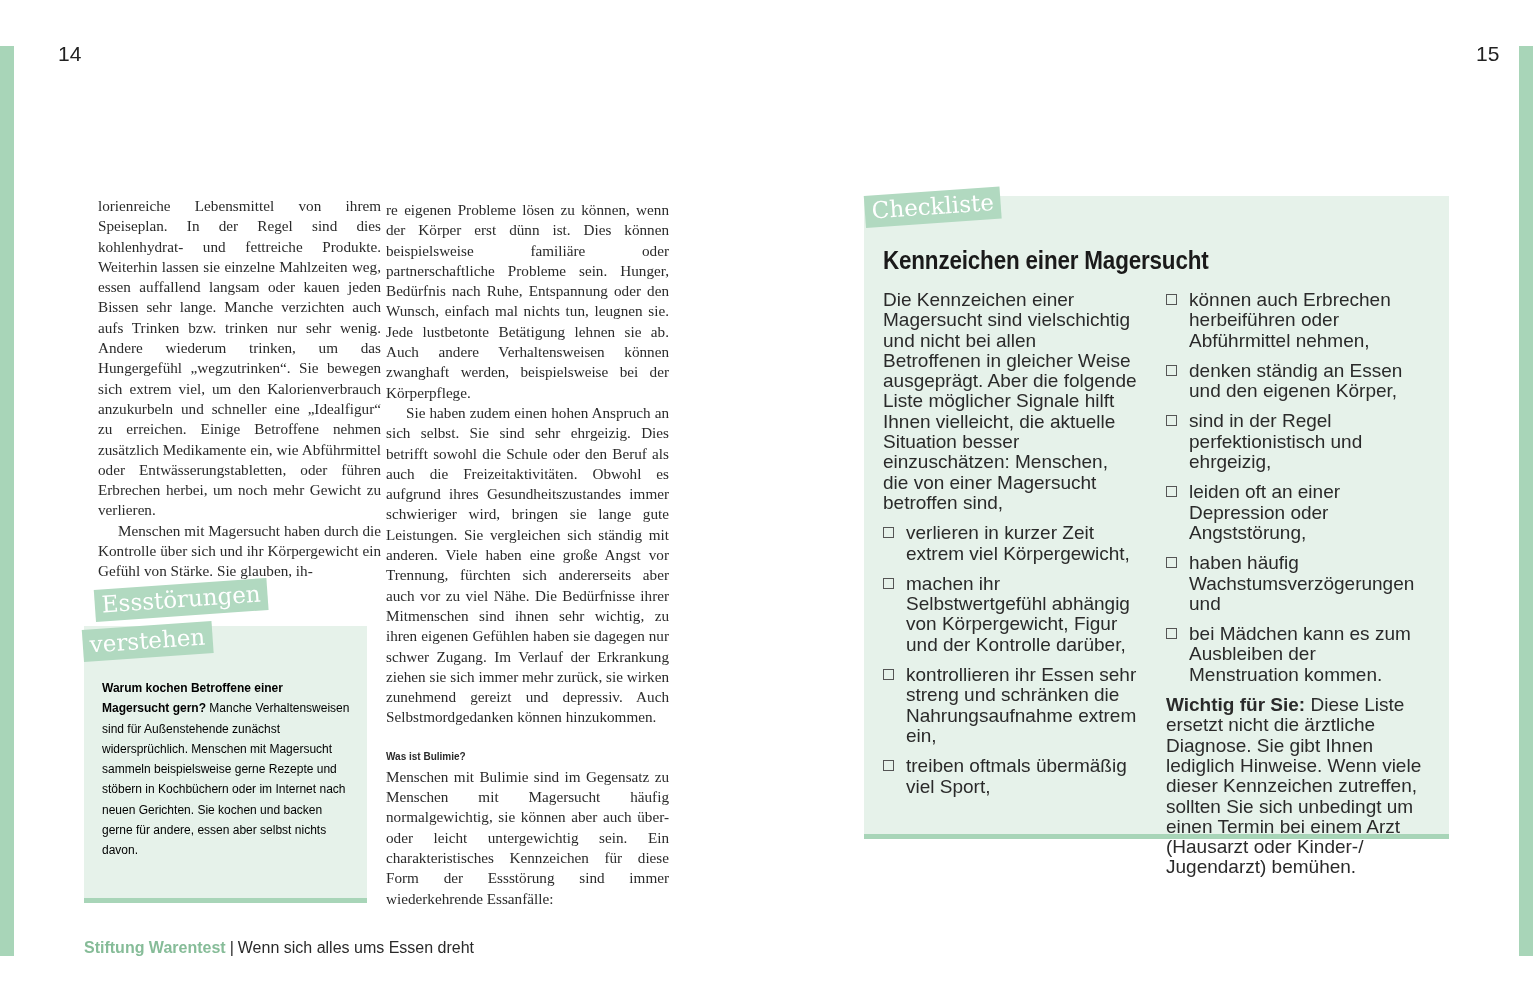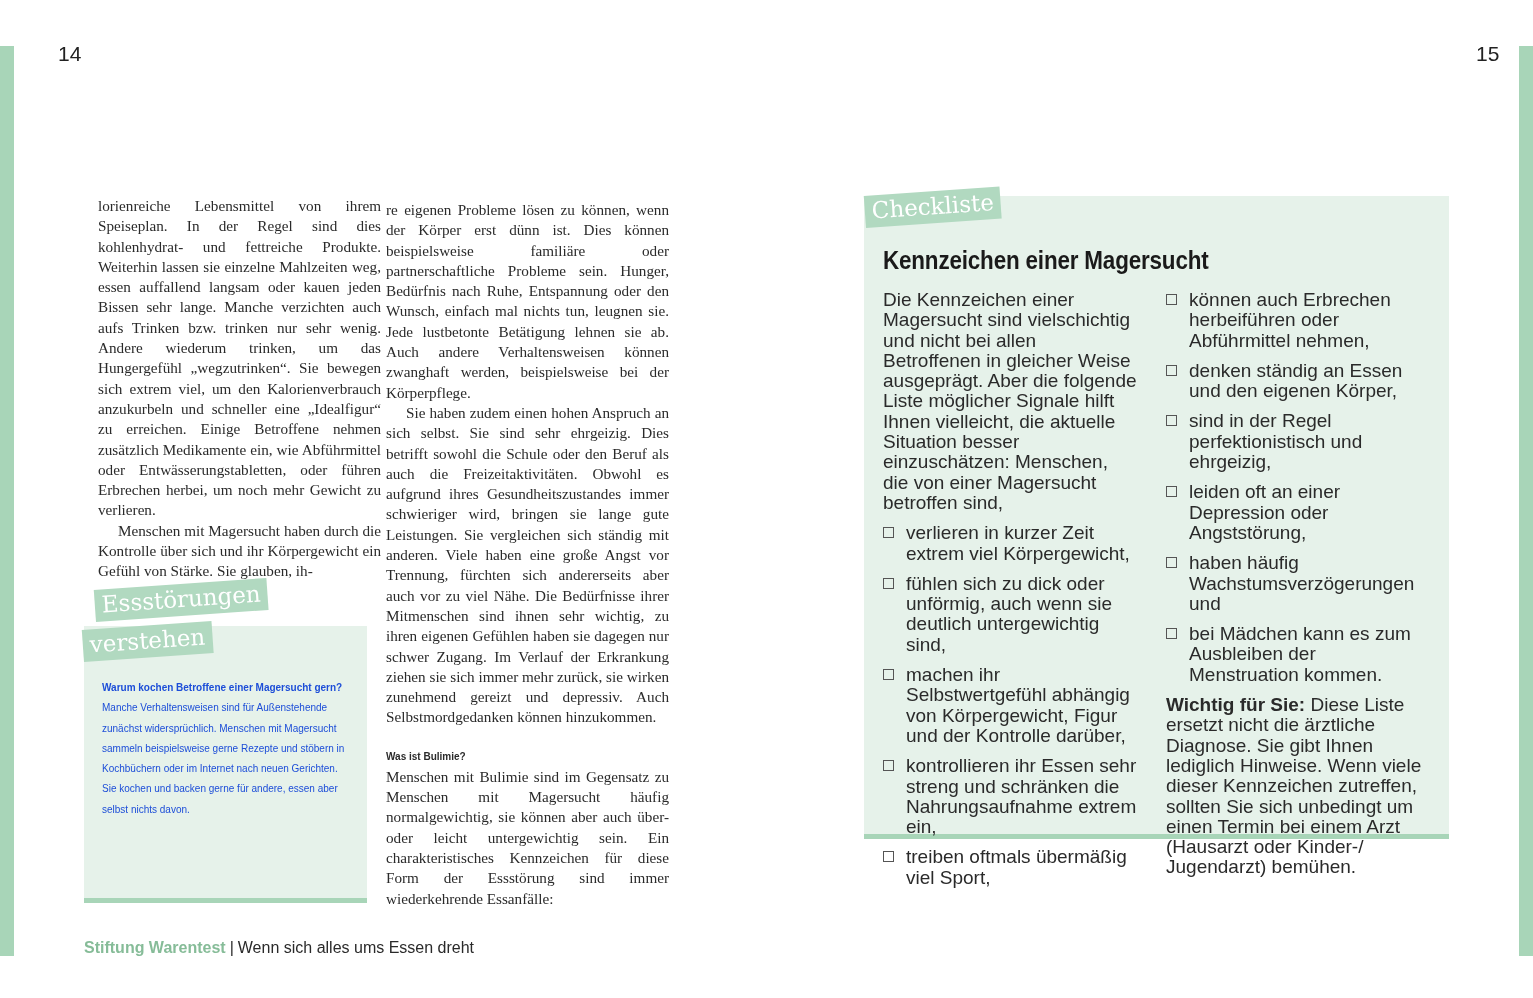--- a/index.html
+++ b/index.html
@@ -20,21 +20,21 @@
   .col p.indent { text-indent: 20px; }
   .col1 { left: 84px; top: 196px; width: 283px; margin-left: 14px; }
   .col2 { left: 386px; top: 200px; width: 283px; }
   .sub-heading { font-family: "Liberation Sans", sans-serif; font-weight: bold; font-size: 10px; margin-top: 18px !important; line-height: 21px; }
 
   
   .ev-box { position: absolute; left: 84px; top: 626px; width: 283px; height: 272px; background: #e6f2ea; border-bottom: 5px solid #a8d5b8; }
   .tag { position: absolute; background: #b1d9c0; color: #ffffff; font-family: "DejaVu Serif", serif; font-size: 23px; padding: 2px 7px 4px 7px; transform: rotate(-4deg); transform-origin: left bottom; white-space: nowrap; line-height: 26px; }
   .tag1 { left: 96px; top: 590px; }
   .tag2 { left: 84px; top: 630px; }
-  .ev-text { position: absolute; left: 102px; top: 678px; width: 250px; font-family: "Liberation Sans", sans-serif; font-size: 10px; line-height: 20.3px; color: #1d4ed8; }
+  .ev-text { position: absolute; left: 102px; top: 678px; width: 250px; font-family: "Liberation Sans", sans-serif; font-size: 12px; line-height: 20.3px; color: #000000; }
   .ev-text b { font-weight: bold; }
 
   
   .cl-box { position: absolute; left: 864px; top: 196px; width: 585px; height: 638px; background: #e6f2ea; border-bottom: 5px solid #a8d5b8; }
   .tag-cl { left: 866px; top: 196px; }
   .cl-title { position: absolute; left: 883px; top: 246px; font-family: "Liberation Sans", sans-serif; font-weight: bold; font-size: 25.5px; color: #1a1a1a; transform: scaleX(0.88); transform-origin: left; white-space: nowrap; letter-spacing: -0.2px; }
   .cl-col { position: absolute; font-family: "Liberation Sans", sans-serif; font-size: 19px; line-height: 20.3px; color: #2a2a2a; }
   .cl-col-a { left: 883px; top: 290px; width: 255px; }
   .cl-col-b { left: 1166px; top: 290px; width: 262px; }
   .cl-intro { margin: 0 0 10px 0; }
@@ -72,21 +72,20 @@
 <div class="tag tag2">verstehen</div>
 <div class="ev-text"><b>Warum kochen Betroffene einer Magersucht gern?</b><span> Manche Verhaltensweisen sind für Außenstehende zunächst widersprüchlich. Menschen mit Magersucht sammeln beispielsweise gerne Rezepte und stöbern in Kochbüchern oder im Internet nach neuen Gerichten. Sie kochen und backen gerne für andere, essen aber selbst nichts davon.</span></div>
 
 <div class="cl-box"></div>
 <div class="tag tag-cl">Checkliste</div>
 <div class="cl-title">Kennzeichen einer Magersucht</div>
 
 <div class="cl-col cl-col-a">
   <p class="cl-intro">Die Kennzeichen einer Magersucht sind vielschichtig und nicht bei allen Betroffenen in gleicher Weise ausgeprägt. Aber die folgende Liste möglicher Signale hilft Ihnen vielleicht, die aktuelle Situation besser einzuschätzen: Menschen, die von einer Magersucht betroffen sind,</p>
   <div class="cl-item"><span class="checkbox"></span><span>verlieren in kurzer Zeit extrem viel Körpergewicht,</span></div>
-  <div class="cl-item"><span class="checkbox"></span><span>fühlen sich zu dick oder unförmig, auch wenn sie deutlich untergewichtig sind,</span></div>
   <div class="cl-item"><span class="checkbox"></span><span>machen ihr Selbstwertgefühl abhängig von Körpergewicht, Figur und der Kontrolle darüber,</span></div>
   <div class="cl-item"><span class="checkbox"></span><span>kontrollieren ihr Essen sehr streng und schränken die Nahrungsaufnahme extrem ein,</span></div>
   <div class="cl-item"><span class="checkbox"></span><span>treiben oftmals übermäßig viel Sport,</span></div>
 </div>
 
 <div class="cl-col cl-col-b">
   <div class="cl-item"><span class="checkbox"></span><span>können auch Erbrechen herbeiführen oder Abführmittel nehmen,</span></div>
   <div class="cl-item"><span class="checkbox"></span><span>denken ständig an Essen und den eigenen Körper,</span></div>
   <div class="cl-item"><span class="checkbox"></span><span>sind in der Regel perfektionistisch und ehrgeizig,</span></div>
   <div class="cl-item"><span class="checkbox"></span><span>leiden oft an einer Depression oder Angststörung,</span></div>

